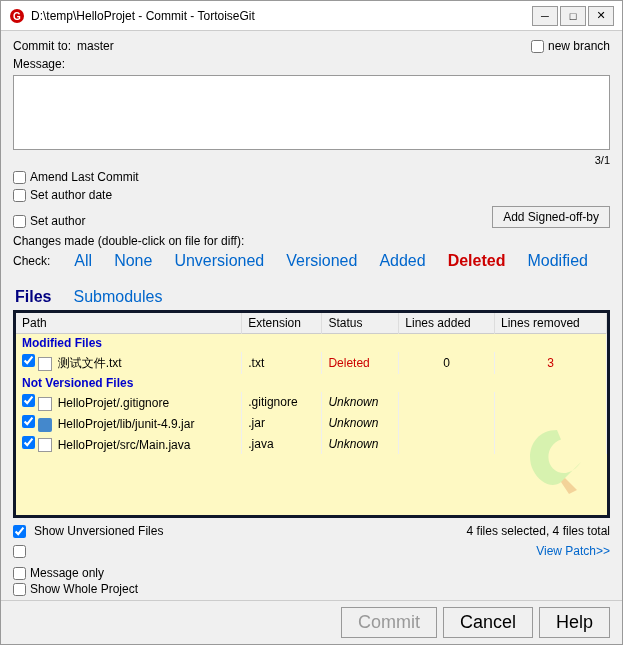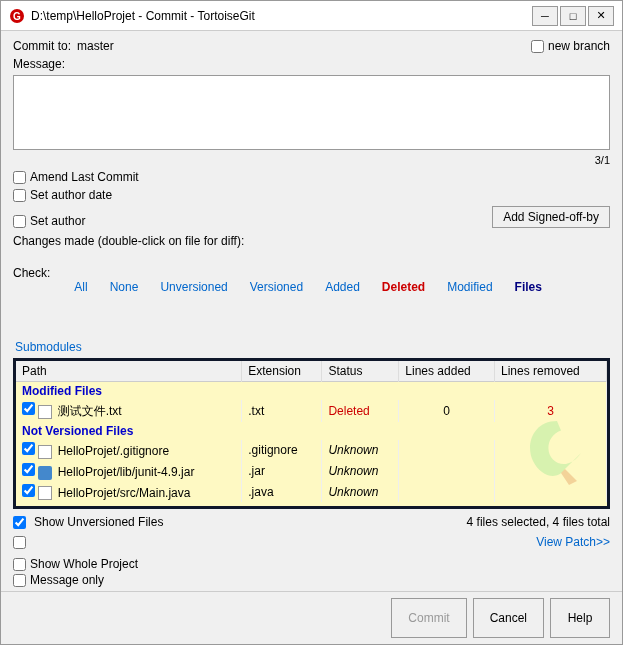--- a/index.html
+++ b/index.html
@@ -112,23 +112,22 @@
       display: flex;
       align-items: center;
       gap: 18px;
       flex-wrap: wrap;
     }
     .check-label { color: #000; margin-right: 4px; }
     .check-link {
       color: #0066cc;
       cursor: pointer;
       text-decoration: none;
-      font-size: 12px;
+      font-size: 16px;
       padding: 0 2px;
-      margin-top: 28px;
     }
     .check-link.red { color: #cc0000; font-weight: bold; }
     .check-link.darkblue { color: #000080; font-weight: bold; }
 
     .file-list-container {
       border: 3px solid #0f172a;
       background: #fef9c3;
       flex: 1;
       overflow: auto;
       position: relative;
@@ -198,25 +197,25 @@
     .bottom-buttons {
       display: flex;
       align-items: center;
       justify-content: flex-end;
       gap: 6px;
       padding: 6px 12px;
       border-top: 1px solid #ccc;
       flex-shrink: 0;
     }
     .action-btn {
-      padding: 12px 16px;
+      padding: 4px 16px;
       background: #f0f0f0;
       border: 1px solid #999;
       cursor: pointer;
-      font-size: 12px;
+      font-size: 18px;
       min-width: 60px;
     }
     .action-btn.disabled {
       color: #999;
       cursor: default;
     }
     .bottom-checks {
       display: flex;
       flex-direction: column;
       gap: 2px;
@@ -381,25 +380,25 @@
     </div>
     <div class="bottom-row1">
       <input type="checkbox" style="">
       <a class="view-patch-link">View Patch&gt;&gt;</a>
     </div>
   </div>
 
   <div class="bottom-checks">
     <div class="checkbox-row">
       <input type="checkbox" style="">
+      <label>Message only</label>
+    </div>
+    <div class="checkbox-row">
+      <input type="checkbox" style="">
       <label>Show Whole Project</label>
-    </div>
-    <div class="checkbox-row">
-      <input type="checkbox" style="">
-      <label>Message only</label>
     </div>
   </div>
 
   <div class="bottom-buttons">
     <button class="action-btn disabled">Commit</button>
     <button class="action-btn">Cancel</button>
     <button class="action-btn">Help</button>
   </div>
 </div>
 

